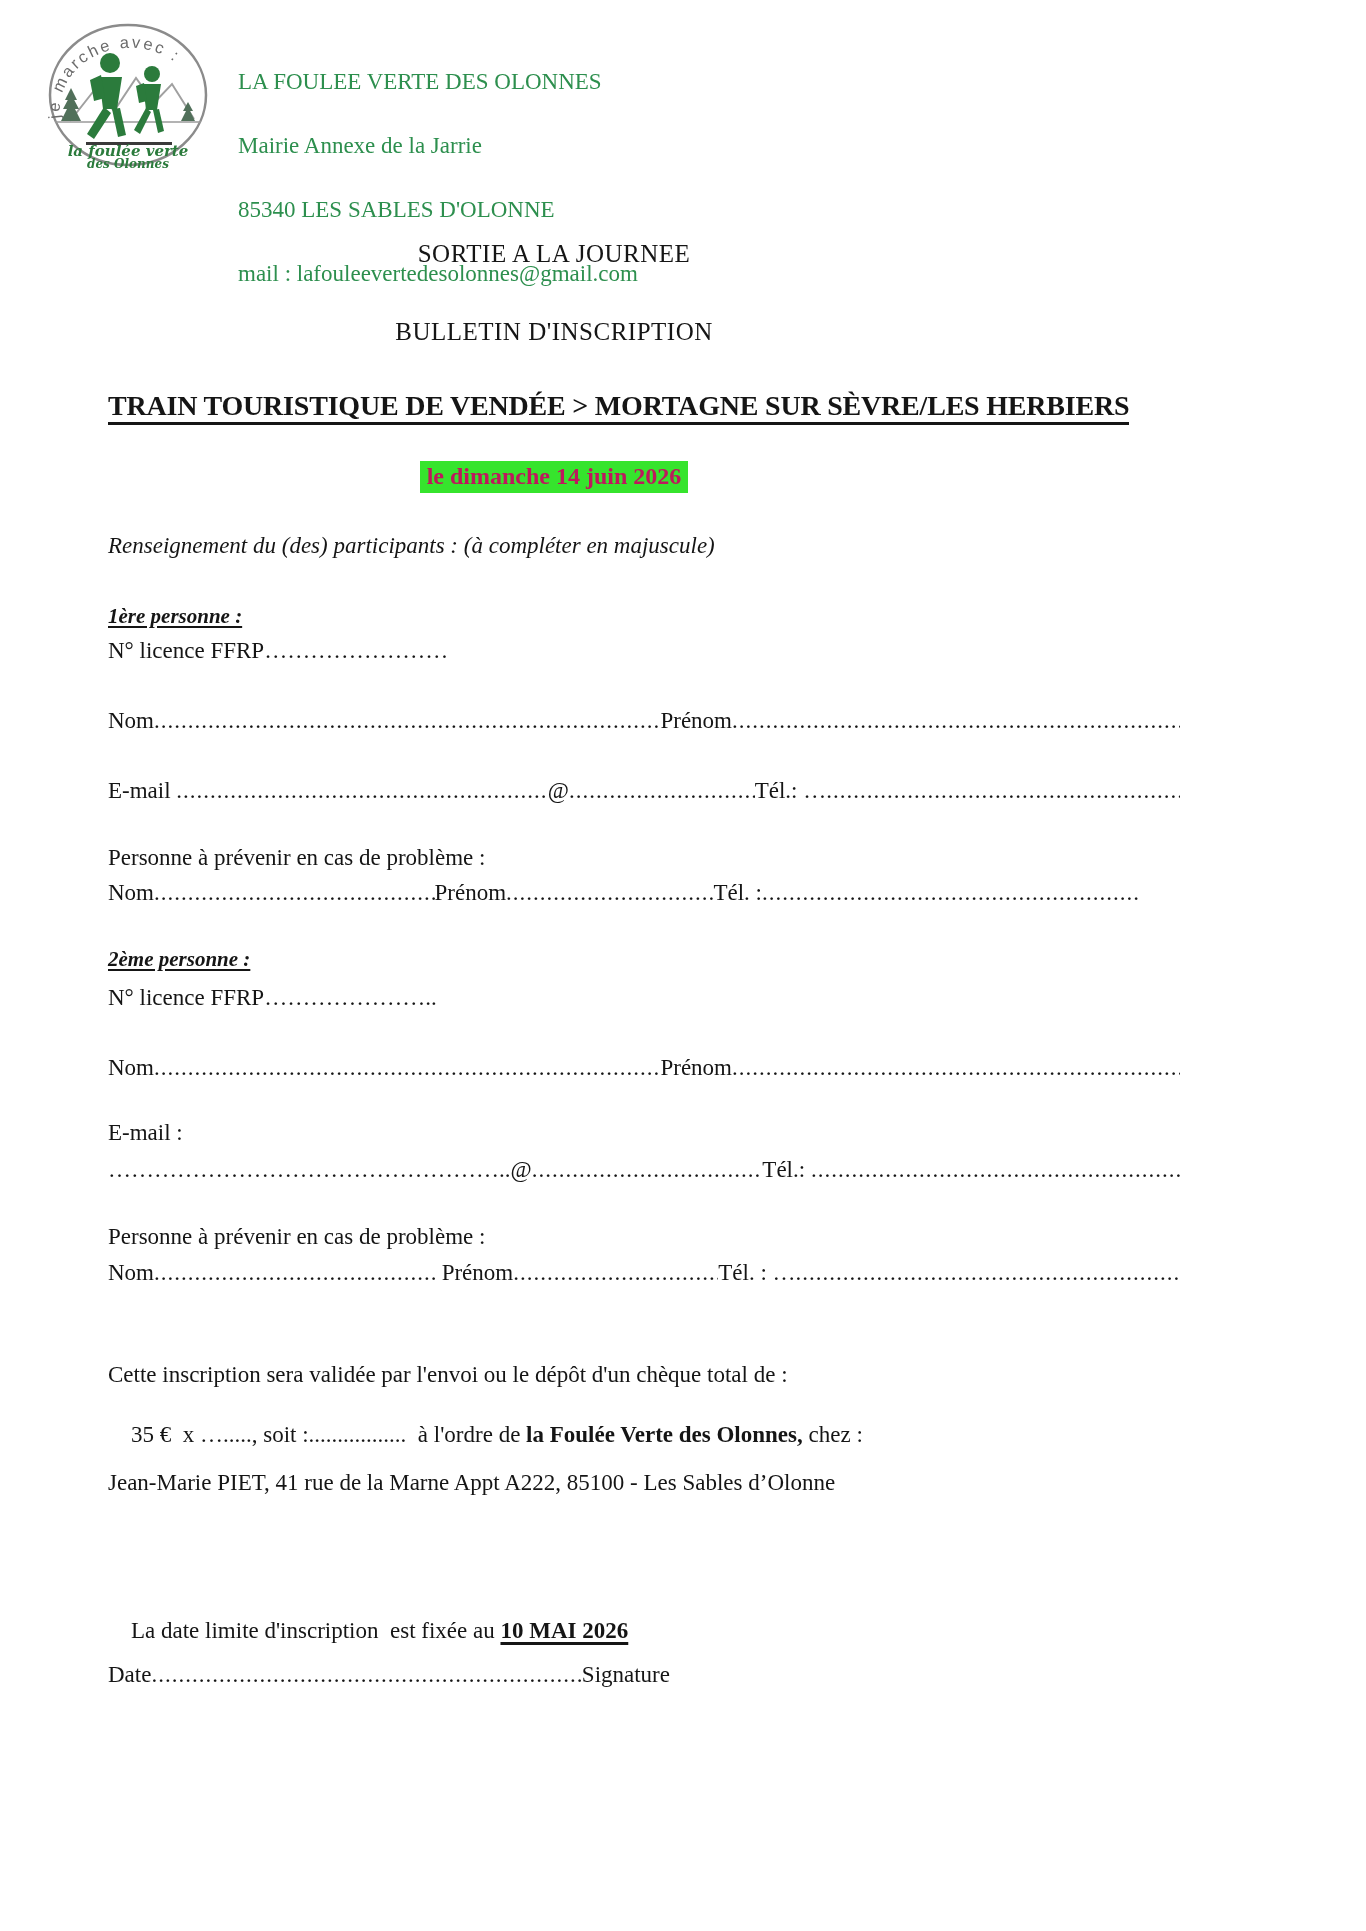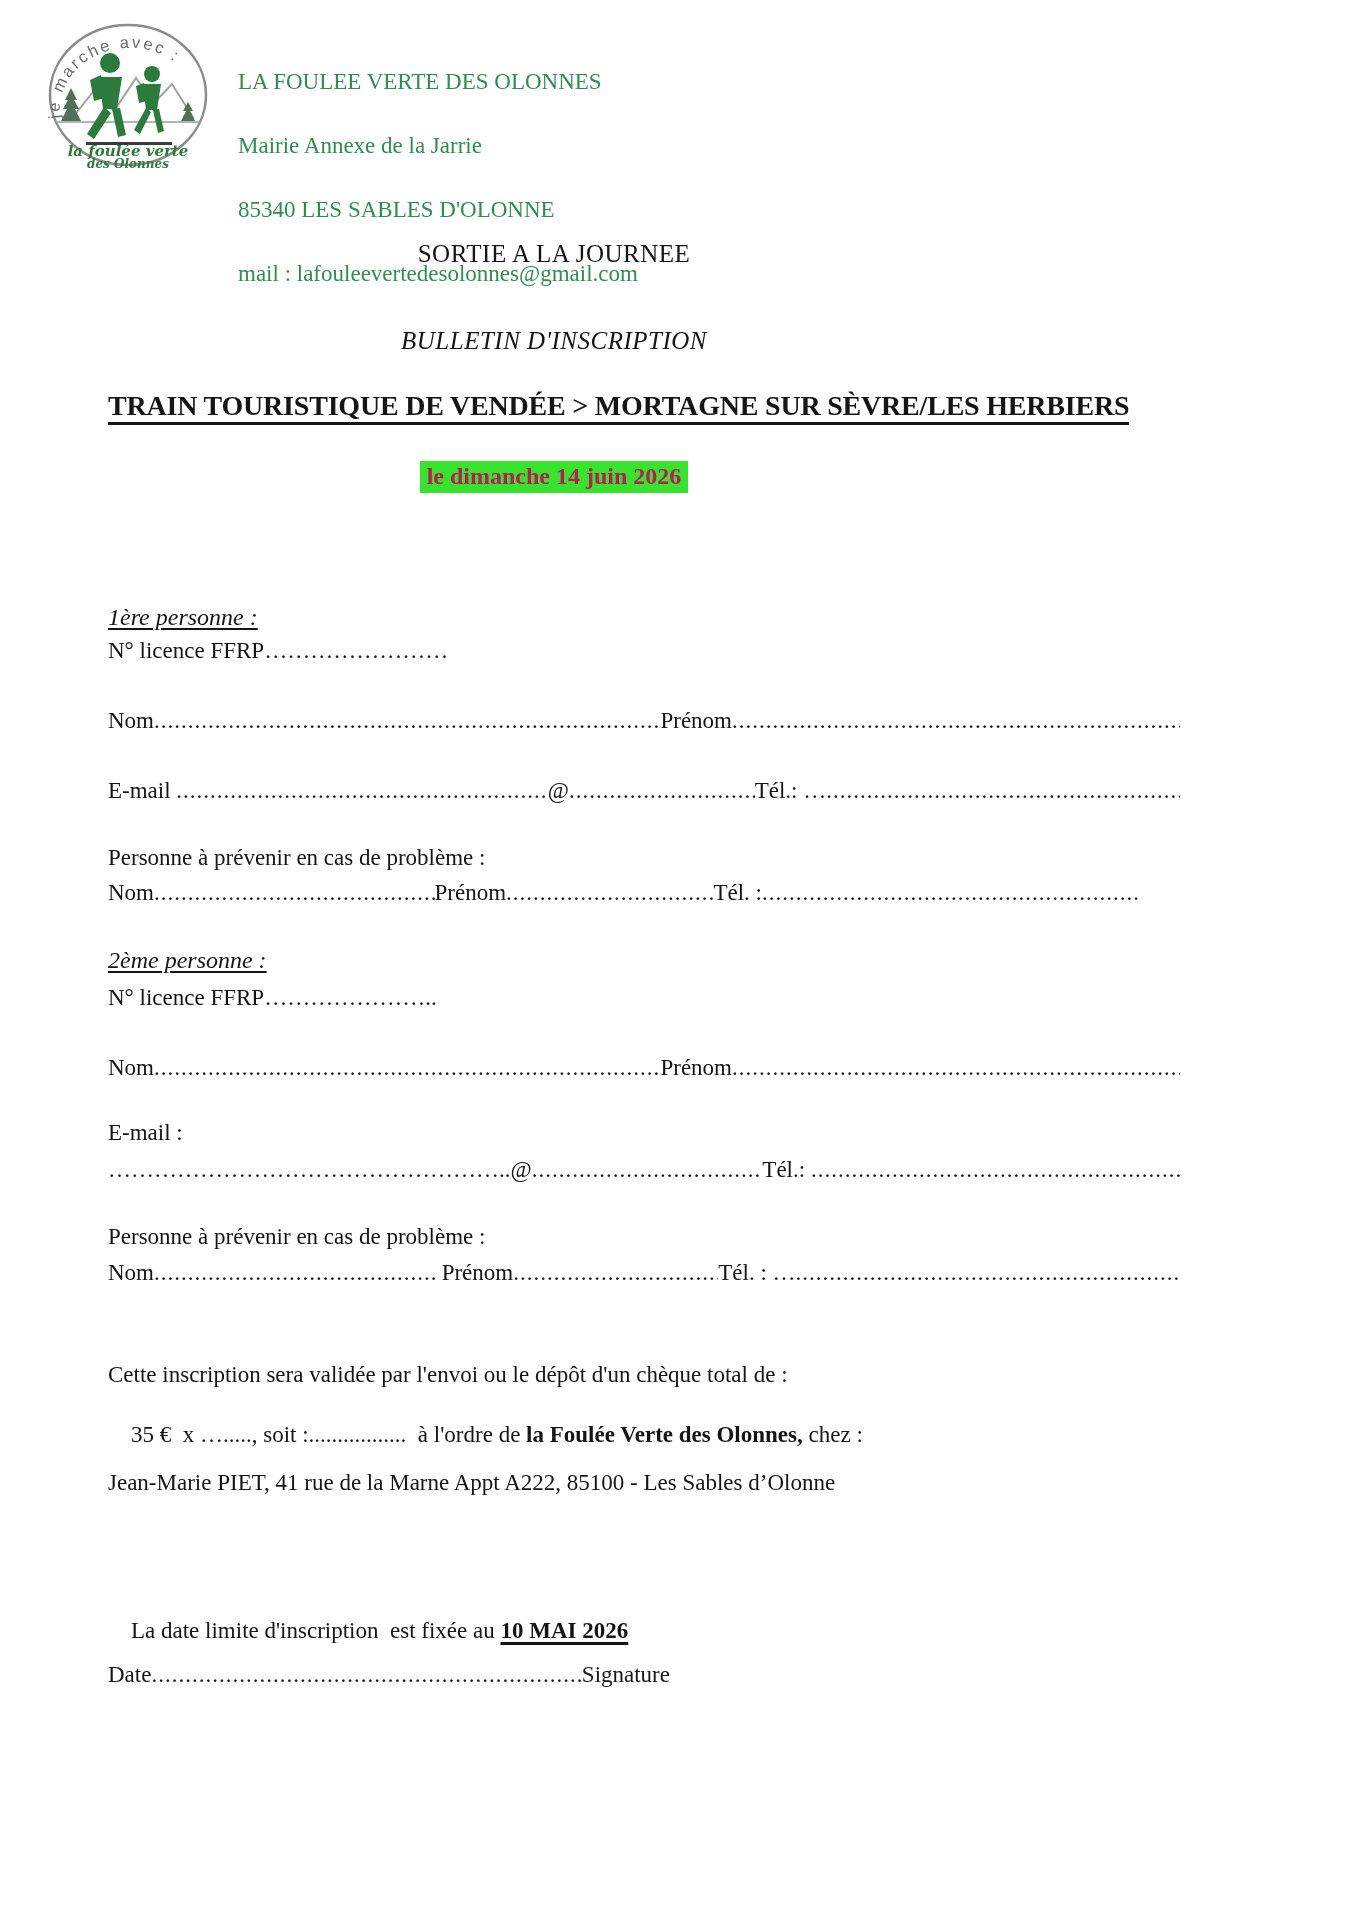--- a/index.html
+++ b/index.html
@@ -16,21 +16,21 @@
     position:absolute;left:108px;font-size:28px;font-weight:bold;white-space:nowrap;
     letter-spacing:-0.2px;
   }
   .h-main .u{border-bottom:3px solid #151515;padding-bottom:1px;}
   .datebox{
     display:inline-block;font-size:24px;font-weight:bold;color:#be185d;
     padding:2px 7px 3px 7px;
   }
   .intro{font-size:23px;font-style:italic;}
   .sec-head{
-    font-size:24px;font-weight:normal;font-style:italic;
+    font-size:21px;font-weight:bold;font-style:italic;
     text-decoration:underline;text-decoration-thickness:2px;text-underline-offset:3px;
   }
   .bodyline{font-size:23px;}
   .fieldrow{
     position:absolute;left:108px;display:flex;align-items:baseline;
     font-size:23px;
   }
   .fieldrow .lbl{flex:0 0 auto;white-space:pre;}
   .fieldrow .fill{
     overflow:hidden;white-space:nowrap;flex-grow:1;flex-shrink:1;flex-basis:0;
@@ -88,28 +88,29 @@
   </div>
 
   <div class="abs" style="left:238px;top:32px;">
     <div class="org-line">LA FOULEE VERTE DES OLONNES</div>
     <div class="org-line">Mairie Annexe de la Jarrie</div>
     <div class="org-line">85340 LES SABLES D'OLONNE</div>
     <div class="org-line">mail : lafouleevertedesolonnes@gmail.com</div>
   </div>
 
   <div class="centerband h-outing" style="top:240px;">SORTIE A  LA JOURNEE</div>
-  <div class="centerband h-outing" style="top:327px;font-style:italic;">BULLETIN D'INSCRIPTION</div>
+  <div class="centerband h-outing" style="top:318px;">BULLETIN D'INSCRIPTION</div>
 
   <div class="h-main" style="top:390px;"><span class="u">TRAIN TOURISTIQUE DE VENDÉE &gt; MORTAGNE SUR SÈVRE/LES HERBIERS</span></div>
 
   <div class="centerband" style="top:461px;">
     <span class="datebox" style="background:#36e42d;">le dimanche 14 juin 2026</span>
   </div>
 
+  <div class="abs intro" style="left:108px;top:533px;">Renseignement du (des) participants : (à compléter en majuscule)</div>
 
   <div class="abs sec-head" style="left:108px;top:604px;">1ère personne :</div>
   <div class="abs bodyline" style="left:108px;top:638px;">N° licence FFRP……………………</div>
 
   <div class="fieldrow" style="top:708px;right:186px;">
     <span class="lbl">Nom</span>
     <span class="fill" style="flex-grow:1.3;">....................................................................................................................................................................................................................................................................................</span>
     <span class="lbl">Prénom</span>
     <span class="fill" style="flex-grow:1.15;">....................................................................................................................................................................................................................................................................................</span>
   </div>

